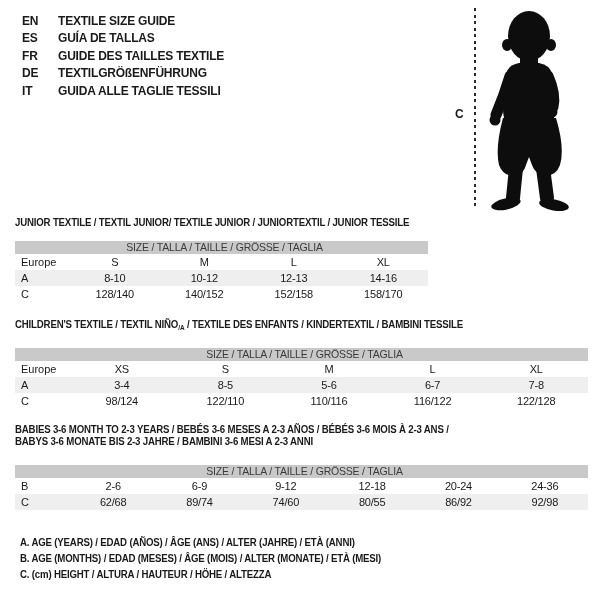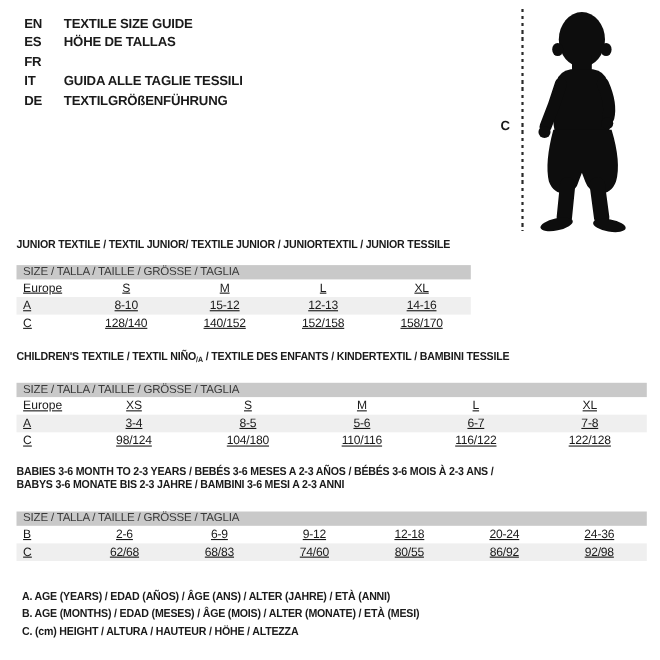--- a/index.html
+++ b/index.html
@@ -28,22 +28,22 @@
   .h1 { top:216px; }
   .h2 { top:318px; }
   .h3 { top:423px; }
 
   
   .size-table { position:absolute; left:15px; font-size:11px; }
   .t1 { top:241px; width:413px; }
   .t2 { top:348px; width:573px; }
   .t3 { top:465px; width:573px; }
   .size-bar { height:13px; line-height:13px; background:#c9c9c9; color:#3a3a3a;
-    font-size:10.5px; letter-spacing:-0.2px; padding-left:6px; box-sizing:border-box; }
-  .trow { display:flex; height:16px; align-items:center;text-decoration:underline; }
+    font-size:10.5px; letter-spacing:-0.2px; padding-left:6px; box-sizing:border-box;text-align:center; }
+  .trow { display:flex; height:16px; align-items:center; }
   .trow.striped { background:#efefef; }
   .tlabel { width:55px; padding-left:6px; box-sizing:border-box; flex:none; }
   .tcell { flex:1; text-align:center; letter-spacing:-0.2px; }
 
   
   .legend { position:absolute; left:20px; top:534px; }
   .legend-line { height:16px; line-height:16px; font-weight:bold; font-size:10.5px;
     letter-spacing:-0.2px; white-space:nowrap; transform:scaleX(0.92); transform-origin:left top; }
 </style>
 </head>
@@ -51,32 +51,33 @@
 
 <div class="canvas">
 
   <div class="lang-list">
     <div class="lang-row">
       <span class="lang-code">EN</span>
       <span class="lang-label">TEXTILE SIZE GUIDE</span>
     </div>
     <div class="lang-row">
       <span class="lang-code">ES</span>
-      <span class="lang-label">HÖHE DE TALLAS</span>
+      <span class="lang-label">GUÍA DE TALLAS</span>
     </div>
     <div class="lang-row">
       <span class="lang-code">FR</span>
+      <span class="lang-label">GUIDE DES TAILLES TEXTILE</span>
+    </div>
+    <div class="lang-row">
+      <span class="lang-code">DE</span>
+      <span class="lang-label">TEXTILGRÖßENFÜHRUNG</span>
     </div>
     <div class="lang-row">
       <span class="lang-code">IT</span>
       <span class="lang-label">GUIDA ALLE TAGLIE TESSILI</span>
-    </div>
-    <div class="lang-row">
-      <span class="lang-code">DE</span>
-      <span class="lang-label">TEXTILGRÖßENFÜHRUNG</span>
     </div>
   </div>
 
   <div class="dotted-line"></div>
   <div class="c-label">C</div>
   <svg class="baby-svg" width="96" height="206" viewBox="0 0 96 206" fill="#0d0d0d" stroke="#0d0d0d">
     <ellipse cx="47" cy="28" rx="21" ry="25" stroke="none"></ellipse>
     <ellipse cx="25" cy="37" rx="5" ry="6" stroke="none"></ellipse>
     <ellipse cx="69" cy="37" rx="5" ry="6" stroke="none"></ellipse>
     <rect x="38" y="42" width="18" height="18" stroke="none"></rect>
@@ -98,21 +99,21 @@
     <div class="trow">
       <span class="tlabel">Europe</span>
       <span class="tcell">S</span>
       <span class="tcell">M</span>
       <span class="tcell">L</span>
       <span class="tcell">XL</span>
     </div>
     <div class="trow striped">
       <span class="tlabel">A</span>
       <span class="tcell">8-10</span>
-      <span class="tcell">15-12</span>
+      <span class="tcell">10-12</span>
       <span class="tcell">12-13</span>
       <span class="tcell">14-16</span>
     </div>
     <div class="trow">
       <span class="tlabel">C</span>
       <span class="tcell">128/140</span>
       <span class="tcell">140/152</span>
       <span class="tcell">152/158</span>
       <span class="tcell">158/170</span>
     </div>
@@ -133,21 +134,21 @@
       <span class="tlabel">A</span>
       <span class="tcell">3-4</span>
       <span class="tcell">8-5</span>
       <span class="tcell">5-6</span>
       <span class="tcell">6-7</span>
       <span class="tcell">7-8</span>
     </div>
     <div class="trow">
       <span class="tlabel">C</span>
       <span class="tcell">98/124</span>
-      <span class="tcell">104/180</span>
+      <span class="tcell">122/110</span>
       <span class="tcell">110/116</span>
       <span class="tcell">116/122</span>
       <span class="tcell">122/128</span>
     </div>
   </div>
 
   <div class="section-heading h3">
     <div>BABIES 3-6 MONTH TO 2-3 YEARS / BEBÉS 3-6 MESES A 2-3 AÑOS / BÉBÉS 3-6 MOIS À 2-3 ANS /</div>
     <div>BABYS 3-6 MONATE BIS 2-3 JAHRE / BAMBINI 3-6 MESI A 2-3 ANNI</div>
   </div>
@@ -158,21 +159,21 @@
       <span class="tcell">2-6</span>
       <span class="tcell">6-9</span>
       <span class="tcell">9-12</span>
       <span class="tcell">12-18</span>
       <span class="tcell">20-24</span>
       <span class="tcell">24-36</span>
     </div>
     <div class="trow striped">
       <span class="tlabel">C</span>
       <span class="tcell">62/68</span>
-      <span class="tcell">68/83</span>
+      <span class="tcell">89/74</span>
       <span class="tcell">74/60</span>
       <span class="tcell">80/55</span>
       <span class="tcell">86/92</span>
       <span class="tcell">92/98</span>
     </div>
   </div>
 
   <div class="legend">
     <div class="legend-line">A. AGE (YEARS) / EDAD (AÑOS) / ÂGE (ANS) / ALTER (JAHRE) / ETÀ (ANNI)</div>
     <div class="legend-line">B. AGE (MONTHS) / EDAD (MESES) / ÂGE (MOIS) / ALTER (MONATE) / ETÀ (MESI)</div>

